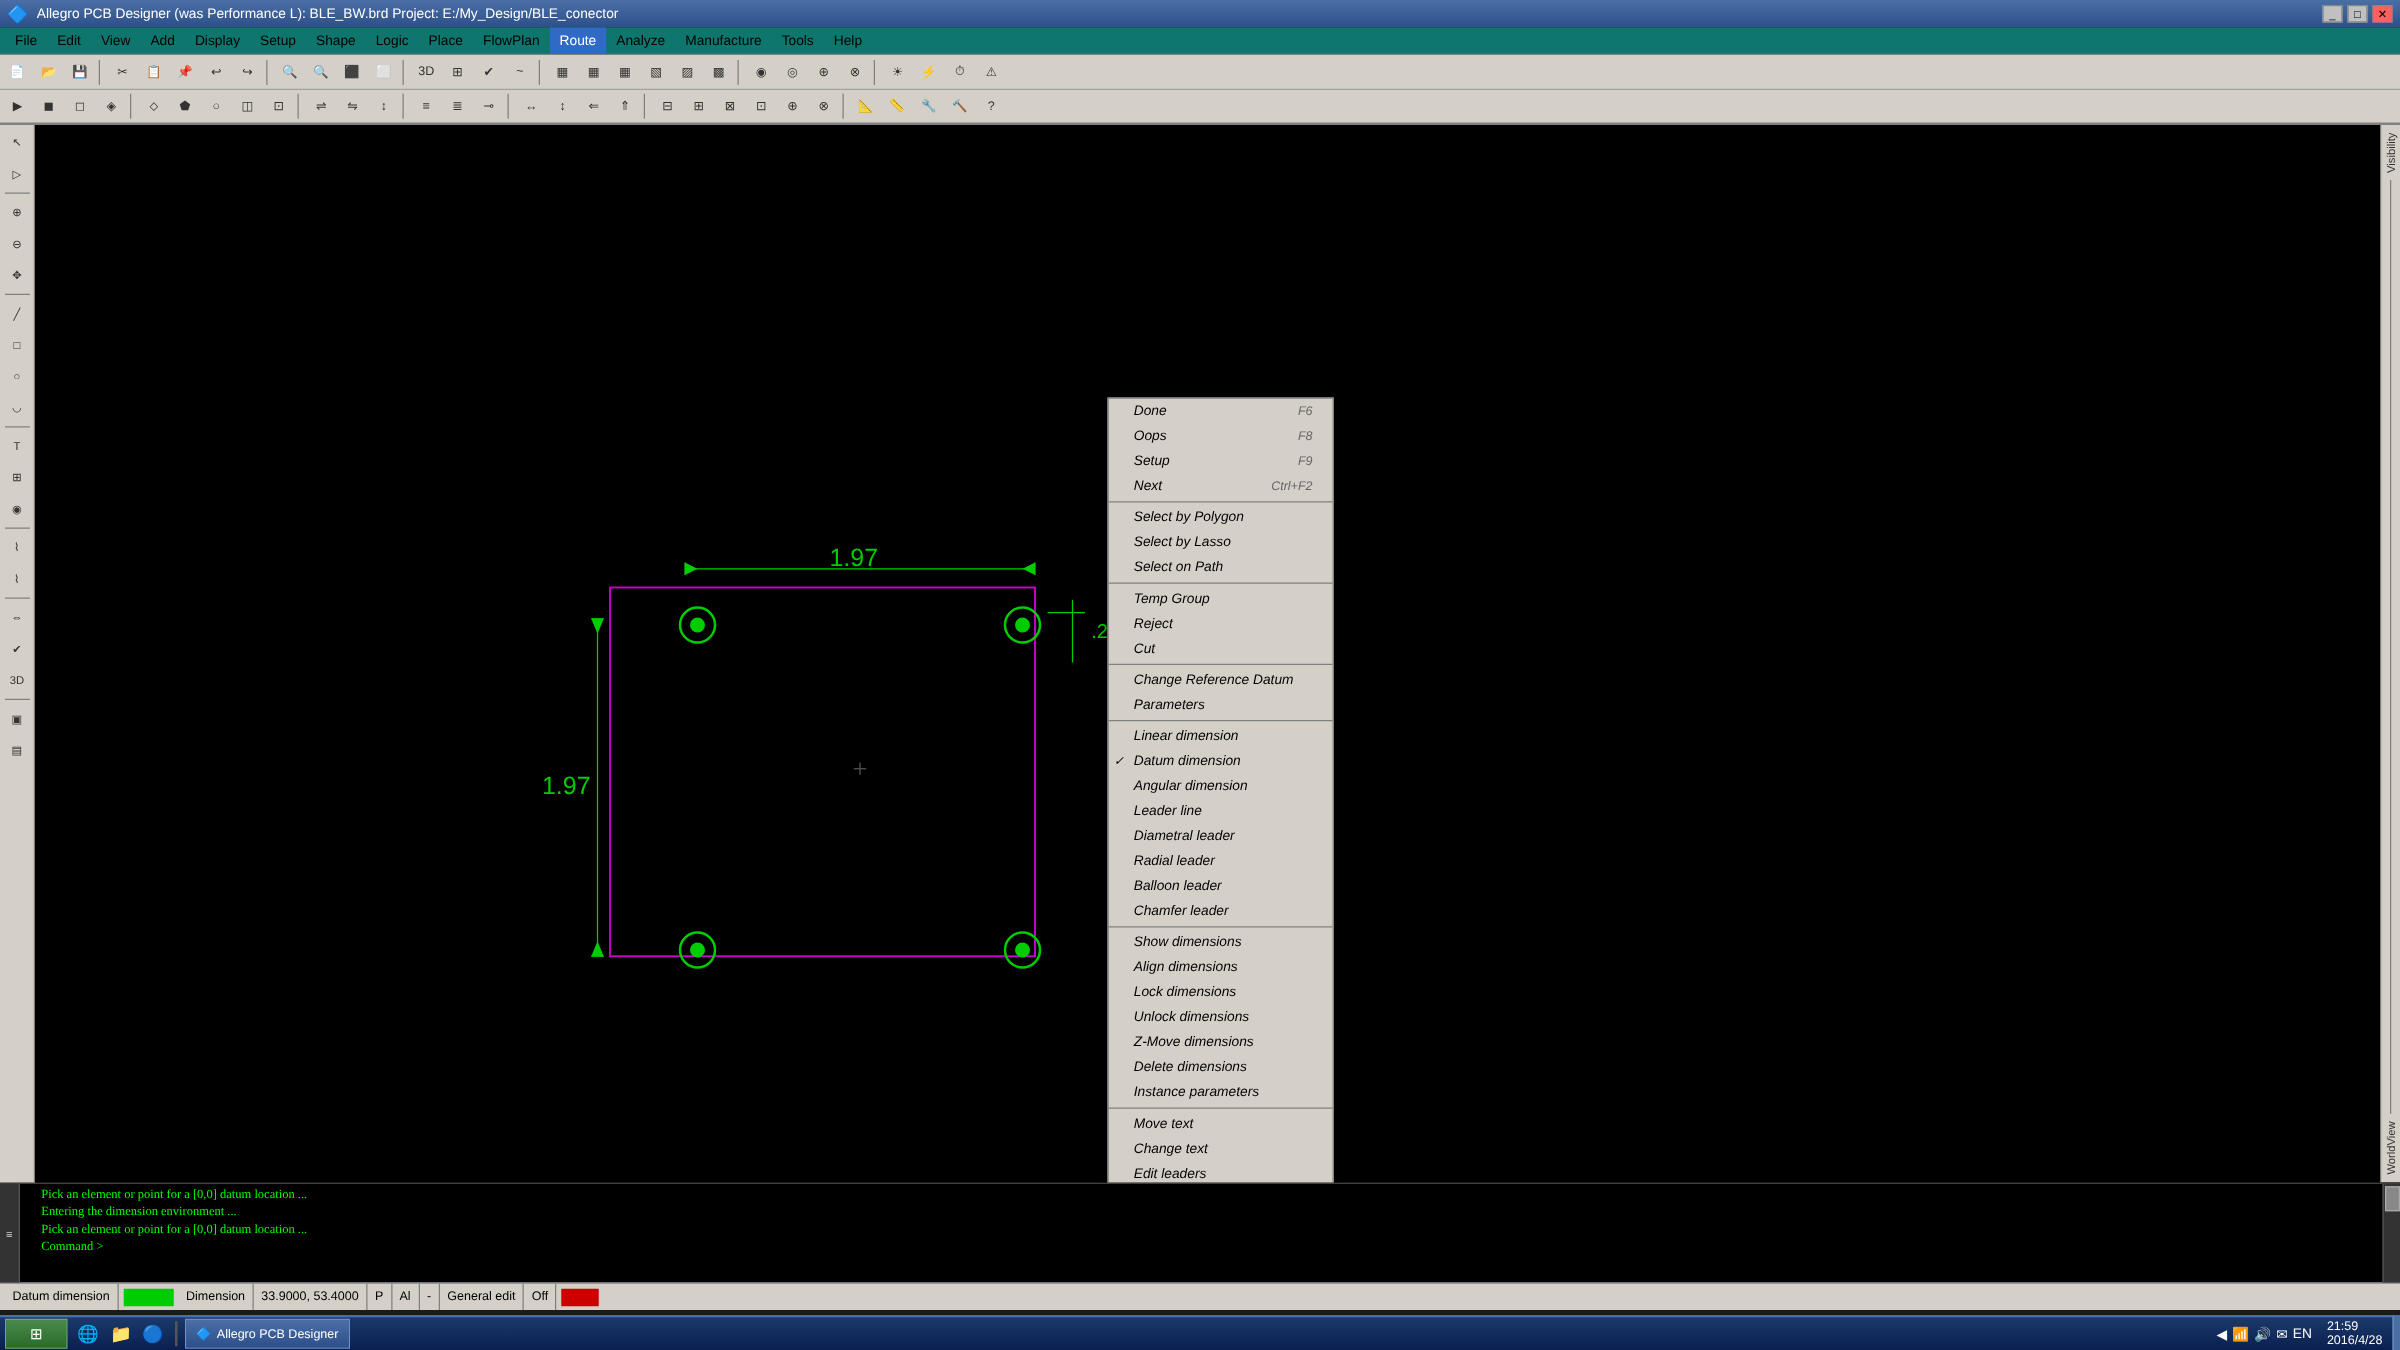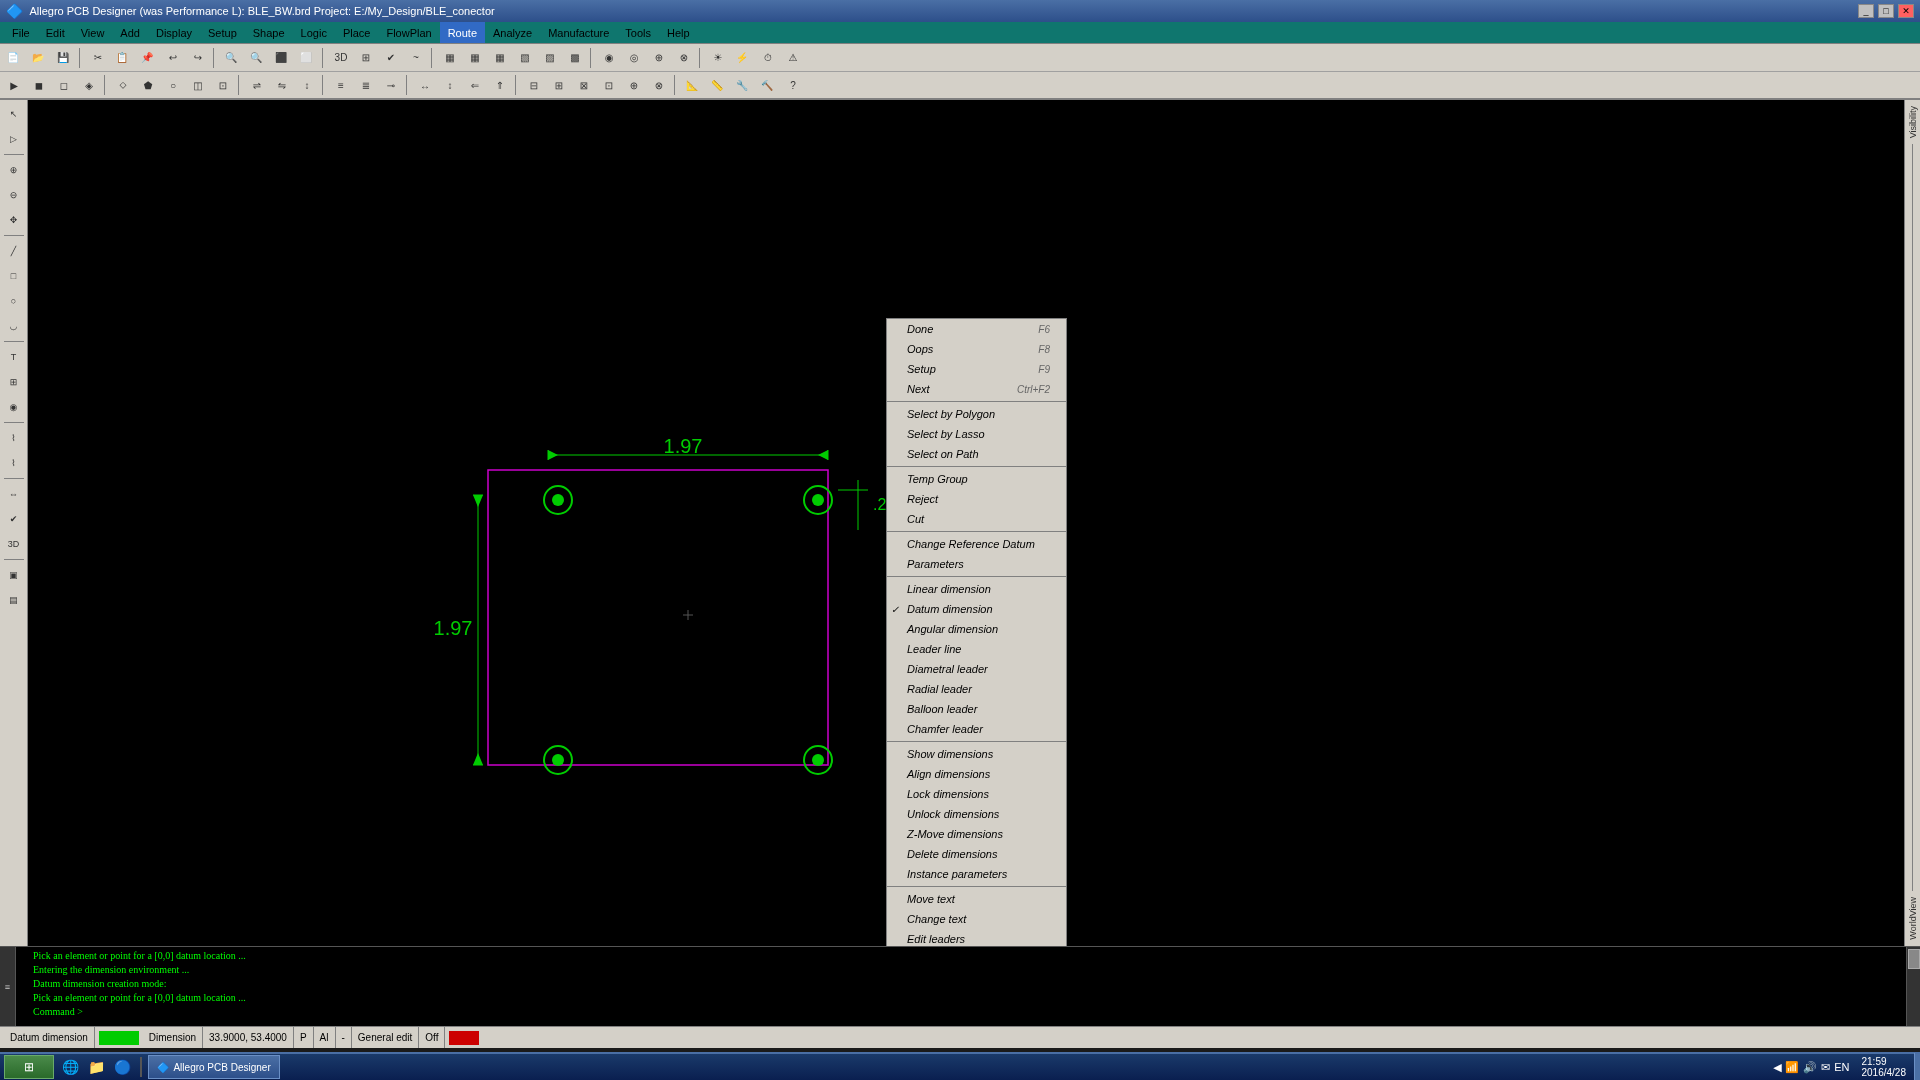--- a/index.html
+++ b/index.html
@@ -569,21 +569,20 @@
 
 </div>
 
 <div id="console-area">
   <div id="console-icon">
     <span>≡</span>
   </div>
   <div id="console-content">
     <div class="line">Pick an element or point for a [0,0] datum location ...</div>
     <div class="line">Entering the dimension environment ...</div>
-    <div class="line">Datum dimension creation mode:</div>
     <div class="line">Pick an element or point for a [0,0] datum location ...</div>
     <div class="line">Command &gt;</div>
   </div>
   <div id="console-scroll">
     <div style="width:12px; height:20px; background:#888; margin: 2px auto; border: 1px solid #aaa;"></div>
   </div>
 </div>
 
 <div id="status-bar">
   <div class="sb-section">

